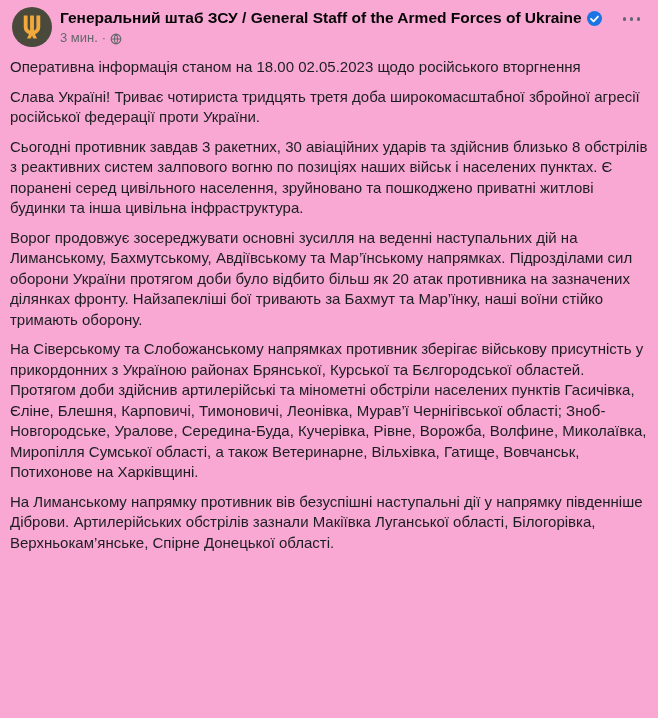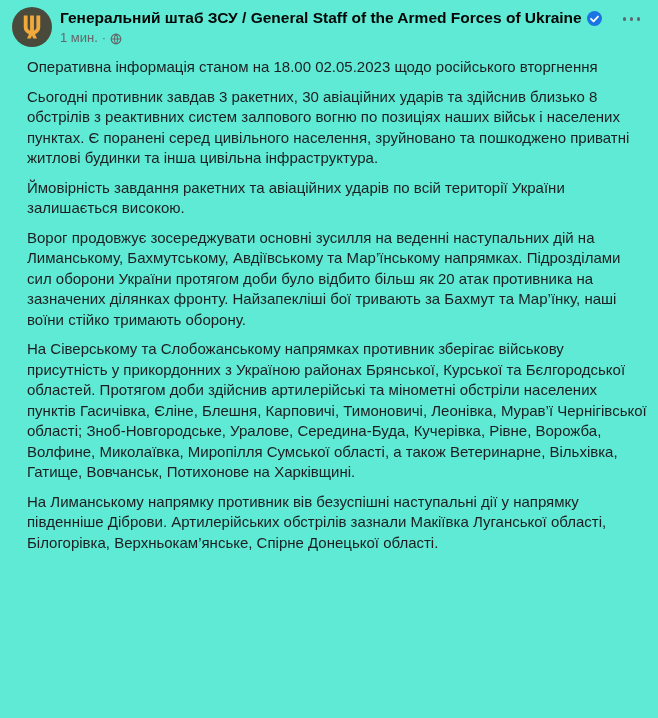--- a/index.html
+++ b/index.html
@@ -4,21 +4,21 @@
 <style>
   html, body { margin: 0; padding: 0; }
   body {
     width: 658px;
     height: 718px;
     overflow: hidden;
     background: #ffffff;
     font-family: "Liberation Sans", sans-serif;
     color: #1c1e21;
   }
-  .post-card { width: 658px; height: 718px; overflow: hidden; background: #5eead4; }
+  .post-card { width: 658px; height: 718px; overflow: hidden; background: #f9a8d4; }
 
   
   .header { display: flex; align-items: flex-start; padding: 7px 12px 0 12px; }
   .avatar {
     width: 40px; height: 40px; flex: 0 0 40px;
     border-radius: 50%;
     background: #4a4a3c;
     display: flex; align-items: center; justify-content: center;
     cursor: pointer;
   }
@@ -48,21 +48,21 @@
     background: #606770; display: block;
   }
 
   
   .post-body {
     padding: 10px 10px 0 10px;
     font-size: 15px;
     line-height: 20.5px;
     color: #1c1e21;
   }
-  .post-body p { margin: 0 0 9px 17px; }
+  .post-body p { margin: 0 0 9px 0; }
 </style>
 </head>
 <body>
 
 <div class="post-card">
 
   <div class="header">
 
     <div class="avatar">
       <span style="display:inline-flex;">
@@ -76,21 +76,21 @@
       <div class="name-row">
         <span class="page-name">Генеральний штаб ЗСУ / General Staff of the Armed Forces of Ukraine</span>
         <span class="verified">
           <svg width="15" height="15" viewBox="0 0 16 16" aria-hidden="true">
             <circle cx="8" cy="8" r="8" fill="#1b74e4"></circle>
             <path d="M4.3 8.3 L7 11 L11.7 5.9" stroke="#ffffff" stroke-width="1.9" fill="none" stroke-linecap="round" stroke-linejoin="round"></path>
           </svg>
         </span>
       </div>
       <div class="meta-row">
-        <span class="timestamp">1 мин.</span>
+        <span class="timestamp">3 мин.</span>
         <span class="dot-sep">·</span>
         <span class="globe">
           <svg width="12" height="12" viewBox="0 0 16 16" aria-hidden="true">
             <circle cx="8" cy="8" r="6.4" fill="none" stroke="#65676b" stroke-width="1.6"></circle>
             <path d="M1.6 8h12.8 M8 1.6c2.9 3 2.9 9.8 0 12.8 M8 1.6c-2.9 3-2.9 9.8 0 12.8" fill="none" stroke="#65676b" stroke-width="1.4"></path>
           </svg>
         </span>
       </div>
     </div>
 
@@ -99,20 +99,20 @@
           <i></i>
           <i></i>
           <i></i>
         </span>
     </div>
 
   </div>
 
   <div class="post-body">
       <p>Оперативна інформація станом на 18.00 02.05.2023 щодо російського вторгнення</p>
+      <p>Слава Україні! Триває чотириста тридцять третя доба широкомасштабної збройної агресії російської федерації проти України.</p>
       <p>Сьогодні противник завдав 3 ракетних, 30 авіаційних ударів та здійснив близько 8 обстрілів з реактивних систем залпового вогню по позиціях наших військ і населених пунктах. Є поранені серед цивільного населення, зруйновано та пошкоджено приватні житлові будинки та інша цивільна інфраструктура.</p>
-      <p>Ймовірність завдання ракетних та авіаційних ударів по всій території України залишається високою.</p>
       <p>Ворог продовжує зосереджувати основні зусилля на веденні наступальних дій на Лиманському, Бахмутському, Авдіївському та Мар’їнському напрямках. Підрозділами сил оборони України протягом доби було відбито більш як 20 атак противника на зазначених ділянках фронту. Найзапекліші бої тривають за Бахмут та Мар’їнку, наші воїни стійко тримають оборону.</p>
       <p>На Сіверському та Слобожанському напрямках противник зберігає військову присутність у прикордонних з Україною районах Брянської, Курської та Бєлгородської областей. Протягом доби здійснив артилерійські та мінометні обстріли населених пунктів Гасичівка, Єліне, Блешня, Карповичі, Тимоновичі, Леонівка, Мурав’ї Чернігівської області; Зноб-Новгородське, Уралове, Середина-Буда, Кучерівка, Рівне, Ворожба, Волфине, Миколаївка, Миропілля Сумської області, а також Ветеринарне, Вільхівка, Гатище, Вовчанськ, Потихонове на Харківщині.</p>
       <p>На Лиманському напрямку противник вів безуспішні наступальні дії у напрямку південніше Діброви. Артилерійських обстрілів зазнали Макіївка Луганської області, Білогорівка, Верхньокам’янське, Спірне Донецької області.</p>
     </div>
 
 </div>
 
 </body></html>

